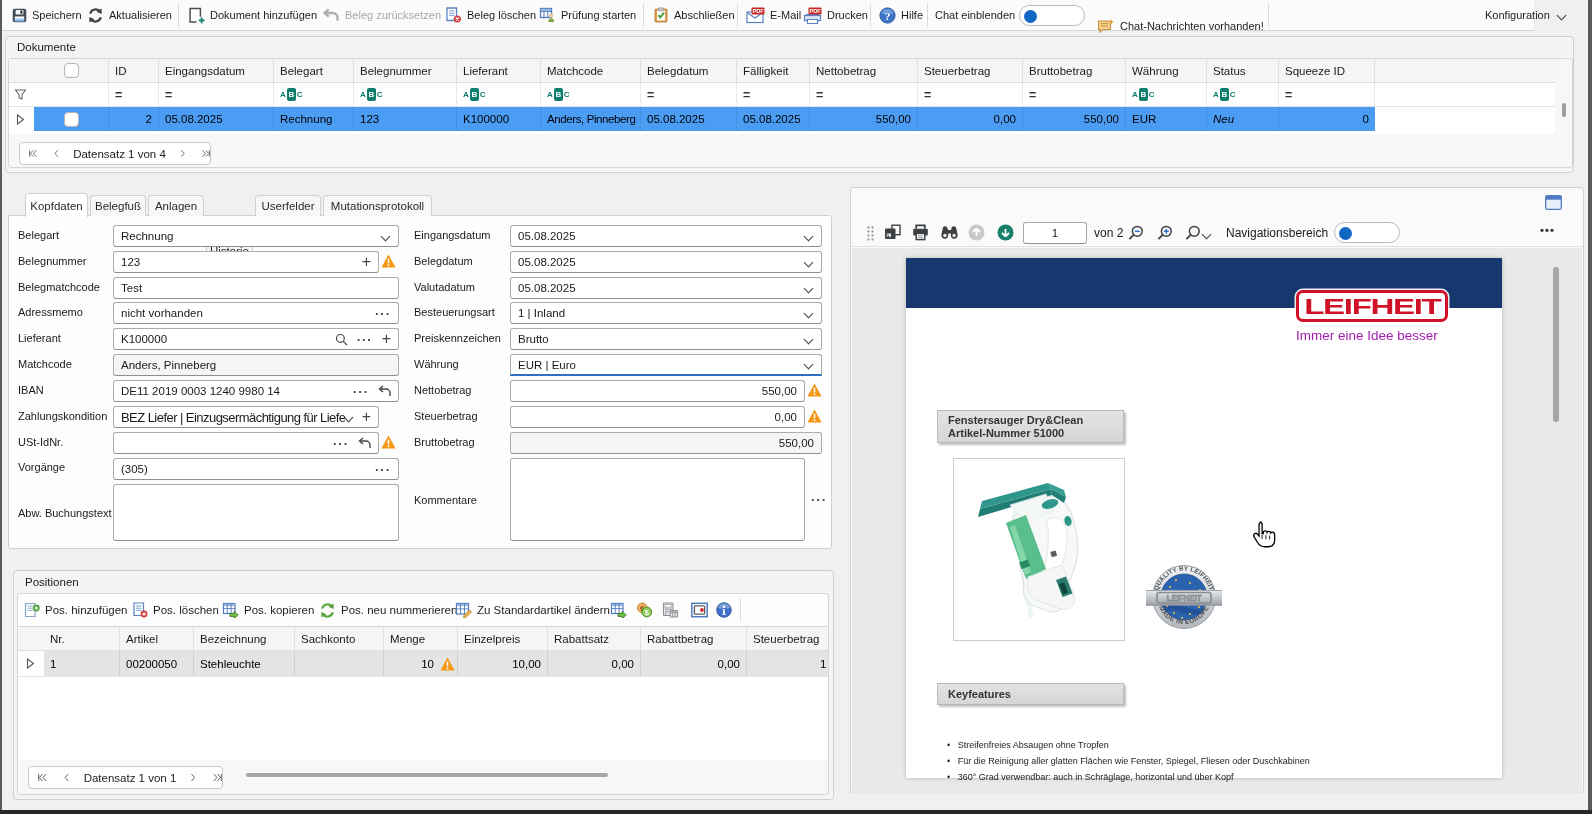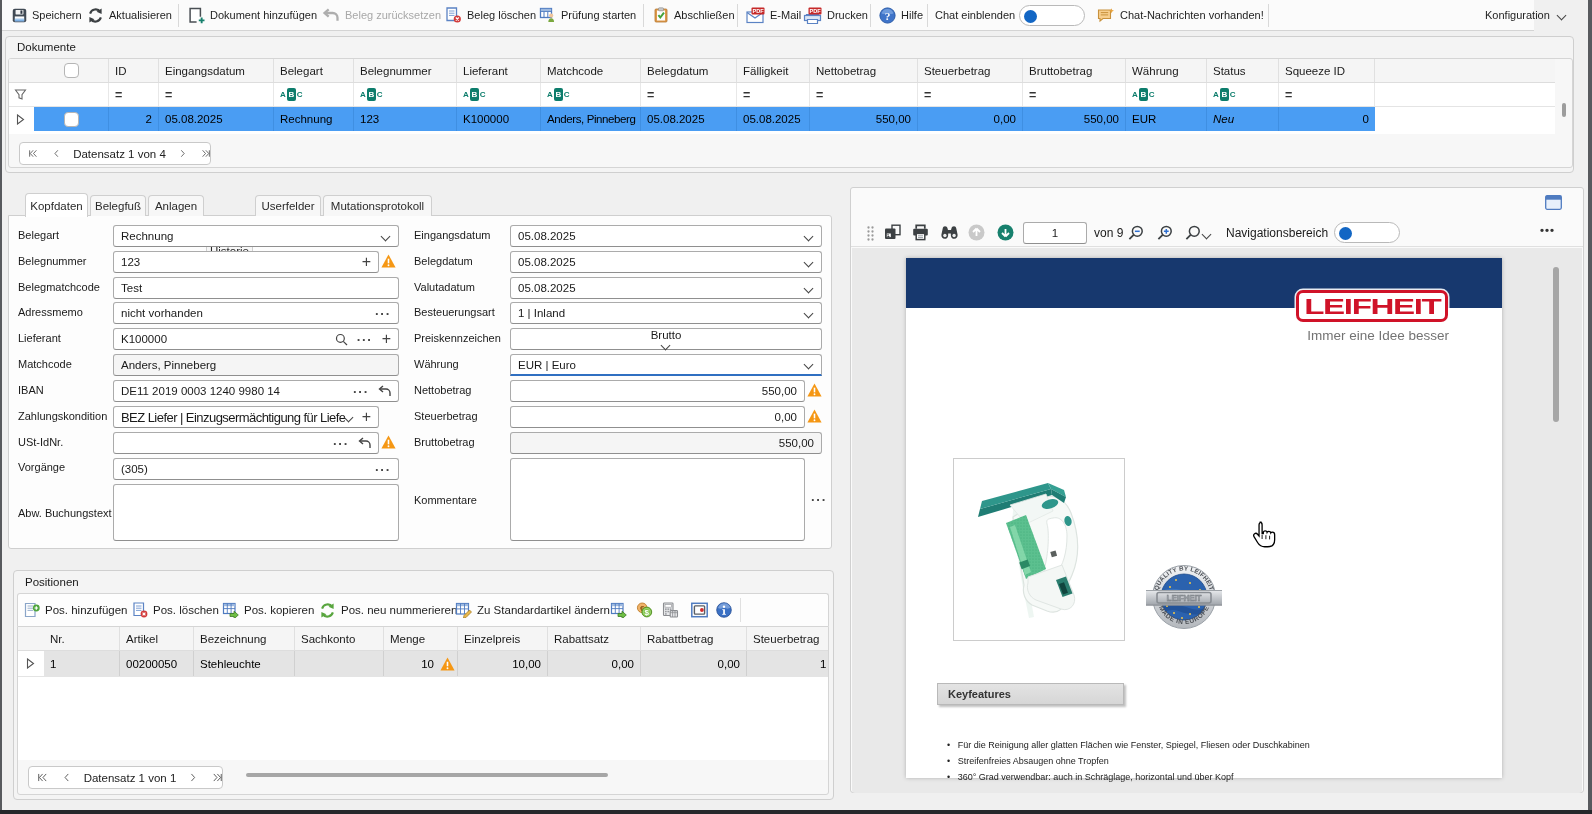--- a/index.html
+++ b/index.html
@@ -157,21 +157,21 @@
       </svg>
     <span>Hilfe</span>
   </div>
   <div class="tsep" style="left:925px;"></div>
   <div class="tbtn" style="left:933px;">
       <span>Chat einblenden</span>
     </div>
   <div class="abs" style="left:1017px; top:5px; width:66px; height:21px; border:1px solid #b9b9b9; border-radius:11px; background:#fff;">
     <div class="abs" style="left:4px; top:3.5px; width:13px; height:13px; border-radius:50%; background:#1266c4;"></div>
   </div>
-  <div class="tbtn" style="left:1095px;">
+  <div class="tbtn" style="left:1095px;margin-top:11px;">
     <svg width="18" height="17" viewBox="0 0 18 17">
         <path d="M1.5 3 h12 v8.5 H6 L3 14 v-2.5 H1.5 z" fill="#f7cf8e" stroke="#c8913c" stroke-width="1.1"></path>
         <path d="M3.8 5.6 h7.4 M3.8 7.9 h7.4" stroke="#c8913c" stroke-width="1"></path>
         <path d="M14.5 1.2 l.7 1.8 1.8.7-1.8.7-.7 1.8-.7-1.8-1.8-.7 1.8-.7 z" fill="#e8a33d"></path>
       </svg>
     <span>Chat-Nachrichten vorhanden!</span>
   </div>
   <div class="tsep" style="left:1266px;"></div>
   <div class="tbtn" style="left:1483px;">
       <span>Konfiguration</span>
@@ -408,21 +408,21 @@
     <span class="chev"></span>
   </div>
 <div class="field" style="left:510px; top:277px; width:312px;">
     <span class="grow">05.08.2025</span>
     <span class="chev"></span>
   </div>
 <div class="field" style="left:510px; top:302px; width:312px;">
     <span class="grow">1 | Inland</span>
     <span class="chev"></span>
   </div>
-<div class="field" style="left:510px; top:328px; width:312px;flex-direction:column;">
+<div class="field" style="left:510px; top:328px; width:312px;">
     <span class="grow">Brutto</span>
     <span class="chev"></span>
   </div>
 <div class="field" style="left:510px; top:354px; width:312px; border-bottom:2px solid #2f6fc1; border-radius:3px 3px 0 0;">
     <span class="grow">EUR | Euro</span>
     <span class="chev"></span>
   </div>
 <div class="field" style="left:510px; top:380px; width:295px; justify-content:flex-end;">550,00</div>
 <svg class="warn" style="left:807px; top:383px;" viewBox="0 0 16 15">
     <path d="M8 0.5 15.6 14.5 H.4 z" fill="#f59714"></path>
@@ -639,21 +639,21 @@
       </svg>
     <svg class="abs" style="left:117px; top:6px;" width="17" height="17" viewBox="0 0 17 17">
         <circle cx="8.5" cy="8.5" r="8" fill="#c9c9c9"></circle>
         <path d="M8.5 4.5 v7.5 M8.5 4.5 5 8 M8.5 4.5 12 8" stroke="#fff" stroke-width="1.8" fill="none"></path>
       </svg>
     <svg class="abs" style="left:146px; top:6px;" width="17" height="17" viewBox="0 0 17 17">
         <circle cx="8.5" cy="8.5" r="8" fill="#17806d"></circle>
         <path d="M8.5 12.5 V5 M8.5 12.5 5 9 M8.5 12.5 12 9" stroke="#fff" stroke-width="1.8" fill="none"></path>
       </svg>
     <div class="abs" style="left:172px; top:4px; width:64px; height:22px; background:#fff; border:1px solid #ababab; border-bottom-color:#8f8f8f; border-radius:3px; display:flex; align-items:center; justify-content:center;">1</div>
-    <div class="abs" style="left:243px; top:8px; font-size:12px; color:#1a1a1a;">von 9</div>
+    <div class="abs" style="left:243px; top:8px; font-size:12px; color:#1a1a1a;">von 2</div>
     <svg class="abs" style="left:277px; top:7px;" width="16" height="16" viewBox="0 0 16 16">
         <circle cx="9.3" cy="6.3" r="4.9" fill="none" stroke="#3c4043" stroke-width="1.5"></circle>
         <path d="M 5.6 9.9 L 1.4 14.1" stroke="#3c4043" stroke-width="1.8"></path>
         <path d="M 6.9 6.3 h 4.8" stroke="#2e6fd0" stroke-width="1.5"></path>
       </svg>
     <svg class="abs" style="left:306px; top:7px;" width="16" height="16" viewBox="0 0 16 16">
         <circle cx="9.3" cy="6.3" r="4.9" fill="none" stroke="#3c4043" stroke-width="1.5"></circle>
         <path d="M 5.6 9.9 L 1.4 14.1" stroke="#3c4043" stroke-width="1.8"></path>
         <path d="M 6.9 6.3 h 4.8 M 9.3 3.9 v 4.8" stroke="#2e6fd0" stroke-width="1.5"></path>
       </svg>
@@ -671,22 +671,23 @@
 
   <div class="abs" style="left:1px; top:60px; width:730px; height:545px; background:#e9e9e9; overflow:hidden; border-radius:0 0 3px 3px;">
 
     <div class="abs" style="left:54px; top:10px; width:596px; height:520px; background:#fff; box-shadow:0 0 4px rgba(0,0,0,0.25);">
 
       <div class="abs" style="left:0; top:0; width:596px; height:50px; background:#17386e;"></div>
 
       <div class="abs" style="left:390px; top:32px; width:152px; height:32px; background:#fff; border:3px solid #d01228; border-radius:7px; box-shadow:0 0 0 1.5px rgba(255,255,255,0.9); display:flex; align-items:center; justify-content:center;">
         <span style="font-size:24px; font-weight:bold; color:#d01228; letter-spacing:-1px; transform:scale(1.38,0.95); font-family:'Liberation Sans',sans-serif;">LEIFHEIT</span>
       </div>
-      <div class="abs" style="left:390px; top:70px; width:153px; text-align:right; font-size:13.5px; color:#737373;">Immer eine Idee besser</div>
-
+      <div class="abs" style="left:390px; top:70px; width:153px; text-align:left; font-size:13.5px; color:#a21caf;">Immer eine Idee besser</div>
+
+      <div class="abs pdfbox" style="left:31px; top:152px; width:187px; height:33px; padding:3px 10px;">Fenstersauger Dry&amp;Clean<br>Artikel-Nummer 51000</div>
 
       <div class="abs" style="left:47px; top:200px; width:172px; height:183px; background:#fff; border:1px solid #ccc;">
         <svg width="170" height="181" viewBox="0 0 170 181">
           <defs>
               <pattern id="dots" width="3" height="3" patternUnits="userSpaceOnUse">
                 <circle cx="1" cy="1" r="0.55" fill="#3da878"></circle>
               </pattern>
             </defs>
           <path d="M 60 40 L 66 64 L 74 124 L 80 158 L 75 159 L 68 124 L 58 64 Z" fill="#e2f0e9" opacity="0.6"></path>
           <path d="M 86 40 C 98 33 111 39 117 54 C 125 75 126 97 118 116 C 115 124 109 131 110 138 C 112 149 104 156 93 152 L 78 146 C 71 142 68 134 70 126 L 63 86 L 59 58 Z" fill="#f6f9f7" stroke="#dde4e0" stroke-width="1.2"></path>
@@ -745,22 +746,22 @@
         <rect x="0" y="27" width="76" height="15.5" fill="url(#silv2)"></rect>
         <rect x="0" y="27" width="76" height="0.8" fill="#8d9298"></rect>
         <rect x="0" y="41.7" width="76" height="0.8" fill="#81868c"></rect>
         <rect x="11" y="29.5" width="54" height="10.5" rx="2" fill="none" stroke="#888d93" stroke-width="1.6"></rect>
         <text x="38" y="38.2" font-size="8.2" font-weight="bold" fill="#9ea3a9" stroke="#6e7378" stroke-width="0.35" text-anchor="middle" font-family="Liberation Sans" letter-spacing="-0.2">LEIFHEIT</text>
       </svg>
 
       <div class="abs pdfbox" style="left:31px; top:425px; width:187px; height:22px; padding:4px 10px;">Keyfeatures</div>
 
       <div class="abs" style="left:41px; top:479px; font-size:9px; color:#222; line-height:16px;">
+        <div>•&nbsp;&nbsp; Streifenfreies Absaugen ohne Tropfen</div>
         <div>•&nbsp;&nbsp; Für die Reinigung aller glatten Flächen wie Fenster, Spiegel, Fliesen oder Duschkabinen</div>
-        <div>•&nbsp;&nbsp; Streifenfreies Absaugen ohne Tropfen</div>
         <div>•&nbsp;&nbsp; 360° Grad verwendbar: auch in Schräglage, horizontal und über Kopf</div>
       </div>
 
       <svg class="abs" style="left:344px; top:262px;" width="27" height="33" viewBox="0 0 27 33">
         <path d="M 9.6 2.2 c 1.5 0 2.5 1.1 2.5 2.6 v 8.6 l 1.2 0.15 v -0.9 c 0 -1.1 0.85 -1.85 1.95 -1.85 0.95 0 1.7 0.6 1.85 1.5 0.3 -0.6 0.95 -1 1.75 -1 1.05 0 1.8 0.65 1.95 1.6 0.3 -0.45 0.85 -0.75 1.55 -0.75 1.5 0 2.3 1.05 2.3 2.5 v 5 c 0 4.4 -2.6 7.1 -7 7.1 h -3 c -3.1 0 -5.2 -1.3 -6.9 -4 l -3.6 -5.9 c -0.75 -1.15 -0.55 -2.3 0.4 -3 0.95 -0.75 2.2 -0.55 3 0.4 l 1.5 1.75 v -11.2 c 0 -1.5 1 -2.6 2.55 -2.6 z" fill="#fff" stroke="#000" stroke-width="1.3"></path>
         <path d="M 12.1 19 v -4.5 M 15.9 19.2 v -4 M 19.6 19.4 v -3.7" stroke="#000" stroke-width="0.9" fill="none"></path>
       </svg>
     </div>
 
     <div class="abs" style="left:701px; top:19px; width:6px; height:155px; background:#a6a6a6; border-radius:3px;"></div>

